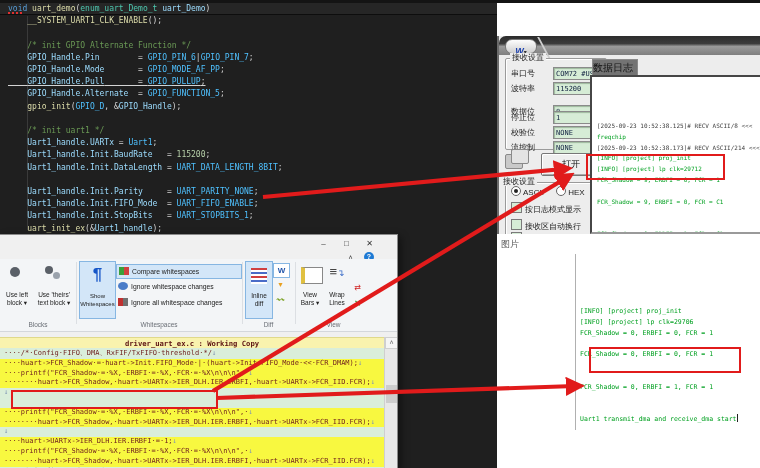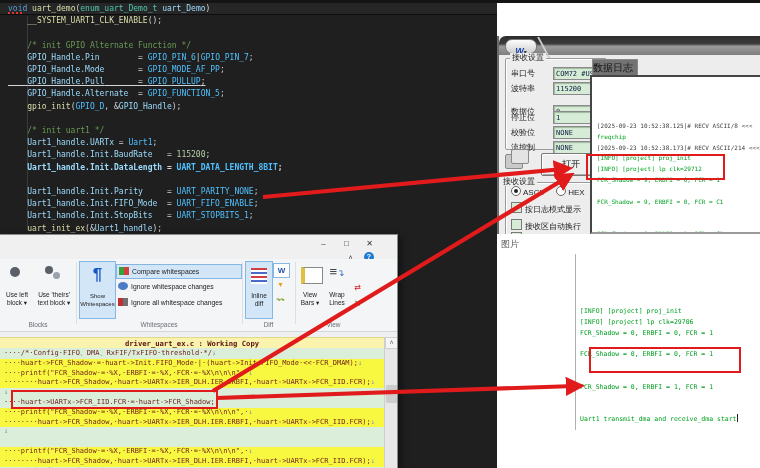--- a/index.html
+++ b/index.html
@@ -103,21 +103,21 @@
       <div class="code-line" style="top: 39.6px;"><span class="c-pl">    </span><span class="c-cm">/* init GPIO Alternate Function */</span></div>
       <div class="code-line" style="top: 51.8px;"><span class="c-pl">    </span><span class="c-vr">GPIO_Handle.Pin</span><span class="c-pl">        = </span><span class="c-ct">GPIO_PIN_6</span><span class="c-pl">|</span><span class="c-ct">GPIO_PIN_7</span><span class="c-pl">;</span></div>
       <div class="code-line" style="top: 64px;"><span class="c-pl">    </span><span class="c-vr">GPIO_Handle.Mode</span><span class="c-pl">       = </span><span class="c-ct">GPIO_MODE_AF_PP</span><span class="c-pl">;</span></div>
       <div class="code-line" style="top: 76.2px; text-decoration: underline;"><span class="c-pl">    </span><span class="c-vr">GPIO_Handle.Pull</span><span class="c-pl">       = </span><span class="c-ct">GPIO_PULLUP</span><span class="c-pl">;</span></div>
       <div class="code-line" style="top: 88.4px;"><span class="c-pl">    </span><span class="c-vr">GPIO_Handle.Alternate</span><span class="c-pl">  = </span><span class="c-ct">GPIO_FUNCTION_5</span><span class="c-pl">;</span></div>
       <div class="code-line" style="top: 100.6px;"><span class="c-pl">    </span><span class="c-fn">gpio_init</span><span class="c-pl">(</span><span class="c-ct">GPIO_D</span><span class="c-pl">, &amp;</span><span class="c-vr">GPIO_Handle</span><span class="c-pl">);</span></div>
       <div class="code-line" style="top: 112.8px;"></div>
       <div class="code-line" style="top: 125px;"><span class="c-pl">    </span><span class="c-cm">/* init uart1 */</span></div>
       <div class="code-line" style="top: 137.2px;"><span class="c-pl">    </span><span class="c-vr">Uart1_handle.UARTx</span><span class="c-pl"> = </span><span class="c-ct">Uart1</span><span class="c-pl">;</span></div>
       <div class="code-line" style="top: 149.4px;"><span class="c-pl">    </span><span class="c-vr">Uart1_handle.Init.BaudRate</span><span class="c-pl">   = </span><span class="c-nm">115200</span><span class="c-pl">;</span></div>
-      <div class="code-line" style="top: 161.6px; font-weight: bold;"><span class="c-pl">    </span><span class="c-vr">Uart1_handle.Init.DataLength</span><span class="c-pl"> = </span><span class="c-ct">UART_DATA_LENGTH_8BIT</span><span class="c-pl">;</span></div>
+      <div class="code-line" style="top: 161.6px;"><span class="c-pl">    </span><span class="c-vr">Uart1_handle.Init.DataLength</span><span class="c-pl"> = </span><span class="c-ct">UART_DATA_LENGTH_8BIT</span><span class="c-pl">;</span></div>
       <div class="code-line" style="top: 174px; margin-top: 36px;"><span class="c-pl">    </span><span class="c-vr">Uart1_handle.Init.StopBits</span><span class="c-pl">   = </span><span class="c-ct">UART_STOPBITS_1</span><span class="c-pl">;</span></div>
       <div class="code-line" style="top: 186px;"><span class="c-pl">    </span><span class="c-vr">Uart1_handle.Init.Parity</span><span class="c-pl">     = </span><span class="c-ct">UART_PARITY_NONE</span><span class="c-pl">;</span></div>
       <div class="code-line" style="top: 198.2px;"><span class="c-pl">    </span><span class="c-vr">Uart1_handle.Init.FIFO_Mode</span><span class="c-pl">  = </span><span class="c-ct">UART_FIFO_ENABLE</span><span class="c-pl">;</span></div>
       <div class="code-line" style="top: 210.4px;"></div>
       <div class="code-line" style="top: 222.6px;"><span class="c-pl">    </span><span class="c-fn">uart_init_ex</span><span class="c-pl">(&amp;</span><span class="c-vr">Uart1_handle</span><span class="c-pl">);</span></div>
     </div>
 </div>
 <div class="abs" id="editor-topstrip"></div>
 
 <div class="abs" id="lower-region">
@@ -293,24 +293,24 @@
     <div class="rib-label" style="left:295px;width:77px;">View</div>
   </div>
 
   <div class="abs" id="diff-header">driver_uart_ex.c : Working Copy</div>
   <div class="abs" id="diff-content">
       <div class="dline bg-g" style="top: 1px;"><span>····/*·Config·FIFO、DMA、RxFIF/TxFIFO·threshold·*/</span><span class="eol">↓</span></div>
       <div class="dline bg-y" style="top: 10.8px;"><span>····huart-&gt;FCR_Shadow·=·huart-&gt;Init.FIFO_Mode·|·(huart-&gt;Init.FIFO_Mode·&lt;&lt;·FCR_DMAM);</span><span class="eol">↓</span></div>
       <div class="dline bg-y" style="top: 20.6px;"><span>····printf("FCR_Shadow·=·%X,·ERBFI·=·%X,·FCR·=·%X\n\n\n",·</span><span class="eol">↓</span></div>
       <div class="dline bg-y" style="top: 30.4px;"><span>········huart-&gt;FCR_Shadow,·huart-&gt;UARTx-&gt;IER_DLH.IER.ERBFI,·huart-&gt;UARTx-&gt;FCR_IID.FCR);</span><span class="eol">↓</span></div>
       <div class="dline bg-g" style="top: 40.2px;"><span></span><span class="eol">↓</span></div>
-      <div class="dline bg-g" style="top: 50px;"><span>····huart-&gt;UARTx-&gt;FCR_IID.FCR·=·huart-&gt;FCR_Shadow;</span><span class="eol">↓</span></div>
       <div class="dline bg-y" style="top: 59.8px;"><span>····printf("FCR_Shadow·=·%X,·ERBFI·=·%X,·FCR·=·%X\n\n\n",·</span><span class="eol">↓</span></div>
       <div class="dline bg-y" style="top: 69.6px;"><span>········huart-&gt;FCR_Shadow,·huart-&gt;UARTx-&gt;IER_DLH.IER.ERBFI,·huart-&gt;UARTx-&gt;FCR_IID.FCR);</span><span class="eol">↓</span></div>
       <div class="dline bg-g" style="top: 79.4px;"><span></span><span class="eol">↓</span></div>
+      <div class="dline bg-y" style="top: 89.2px;"><span>····huart-&gt;UARTx-&gt;IER_DLH.IER.ERBFI·=·1;</span><span class="eol">↓</span></div>
       <div class="dline bg-y" style="top: 99px;"><span>····printf("FCR_Shadow·=·%X,·ERBFI·=·%X,·FCR·=·%X\n\n\n",·</span><span class="eol">↓</span></div>
       <div class="dline bg-y" style="top: 108.8px;"><span>········huart-&gt;FCR_Shadow,·huart-&gt;UARTx-&gt;IER_DLH.IER.ERBFI,·huart-&gt;UARTx-&gt;FCR_IID.FCR);</span><span class="eol">↓</span></div>
       <div class="dline bg-g" style="top: 118.6px;"><span>····/*·Config·BaudRate·*/</span><span class="eol">↓</span></div>
     </div>
   <div class="abs" id="diff-scroll">
     <div class="up">˄</div>
     <div class="thumb"></div>
   </div>
 </div>
 

